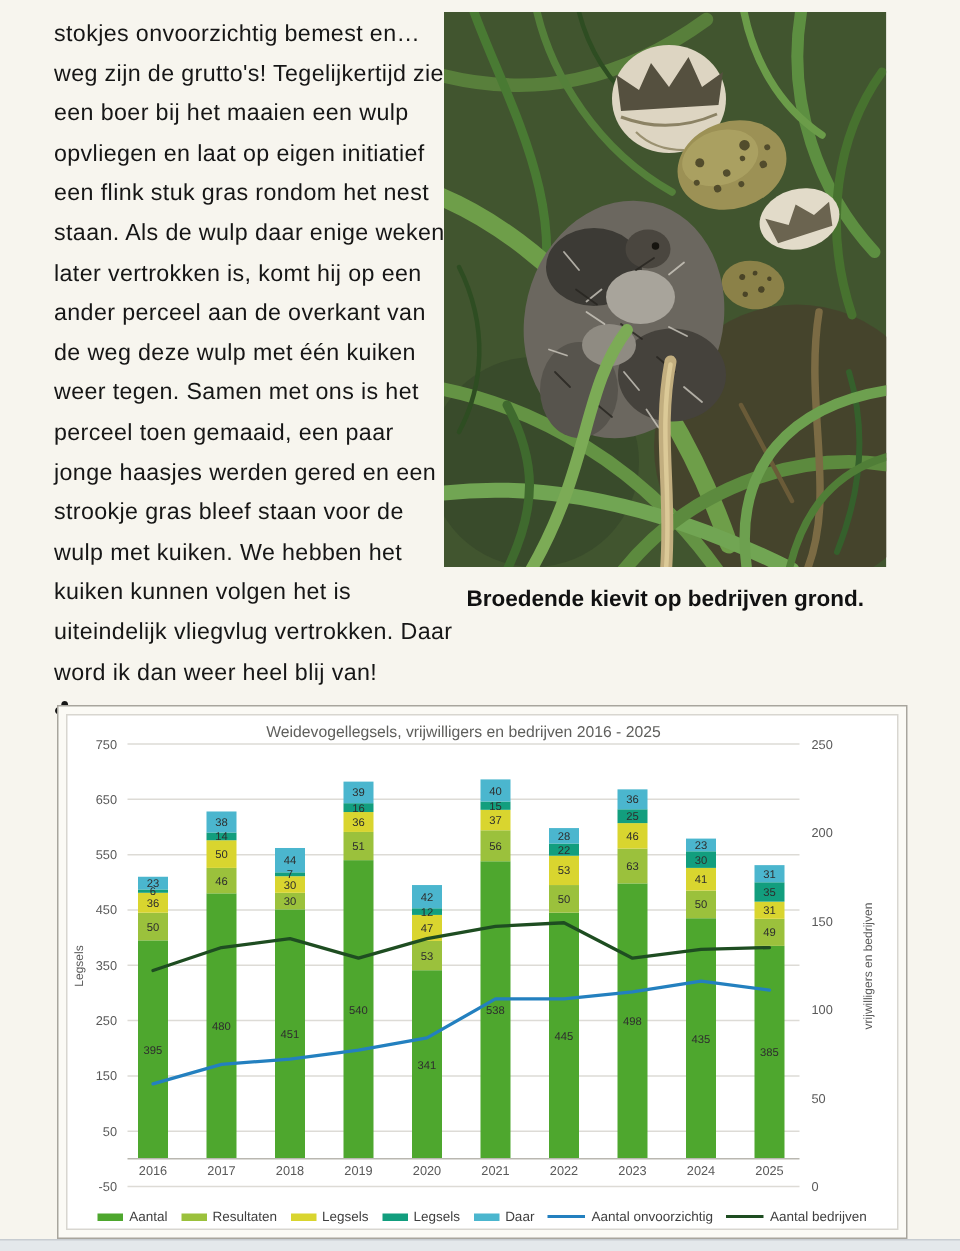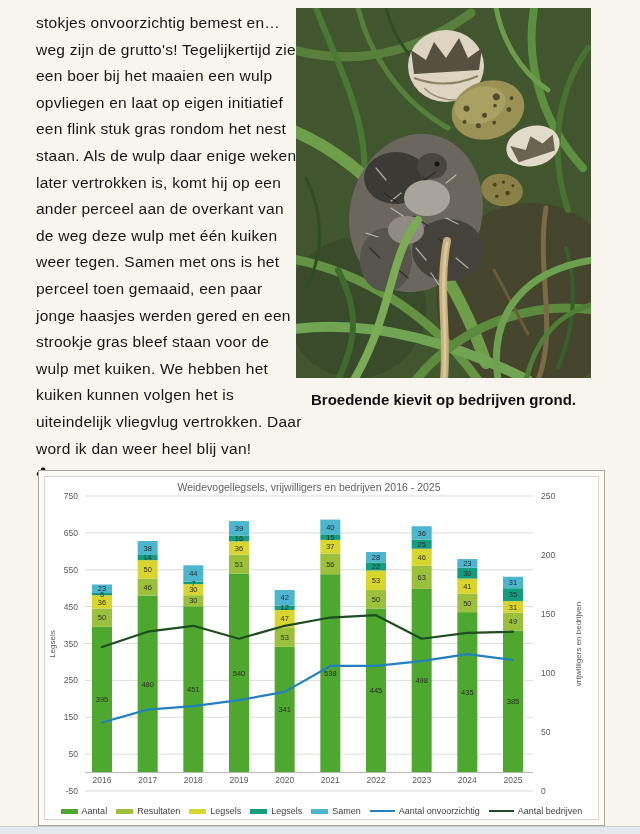--- a/index.html
+++ b/index.html
@@ -296,21 +296,21 @@
           <span class="legend-item">
             <span class="swatch bar" style="background: rgb(217, 213, 47);"></span>
             <span>Legsels</span>
           </span>
           <span class="legend-item">
             <span class="swatch bar" style="background: rgb(18, 158, 126);"></span>
             <span>Legsels</span>
           </span>
           <span class="legend-item">
             <span class="swatch bar" style="background: rgb(75, 182, 206);"></span>
-            <span>Samen</span>
+            <span>Daar</span>
           </span>
           <span class="legend-item">
             <span class="swatch line" style="background: rgb(35, 128, 191);"></span>
             <span>Aantal onvoorzichtig</span>
           </span>
           <span class="legend-item">
             <span class="swatch line" style="background: rgb(30, 77, 33);"></span>
             <span>Aantal bedrijven</span>
           </span>
         </div>

